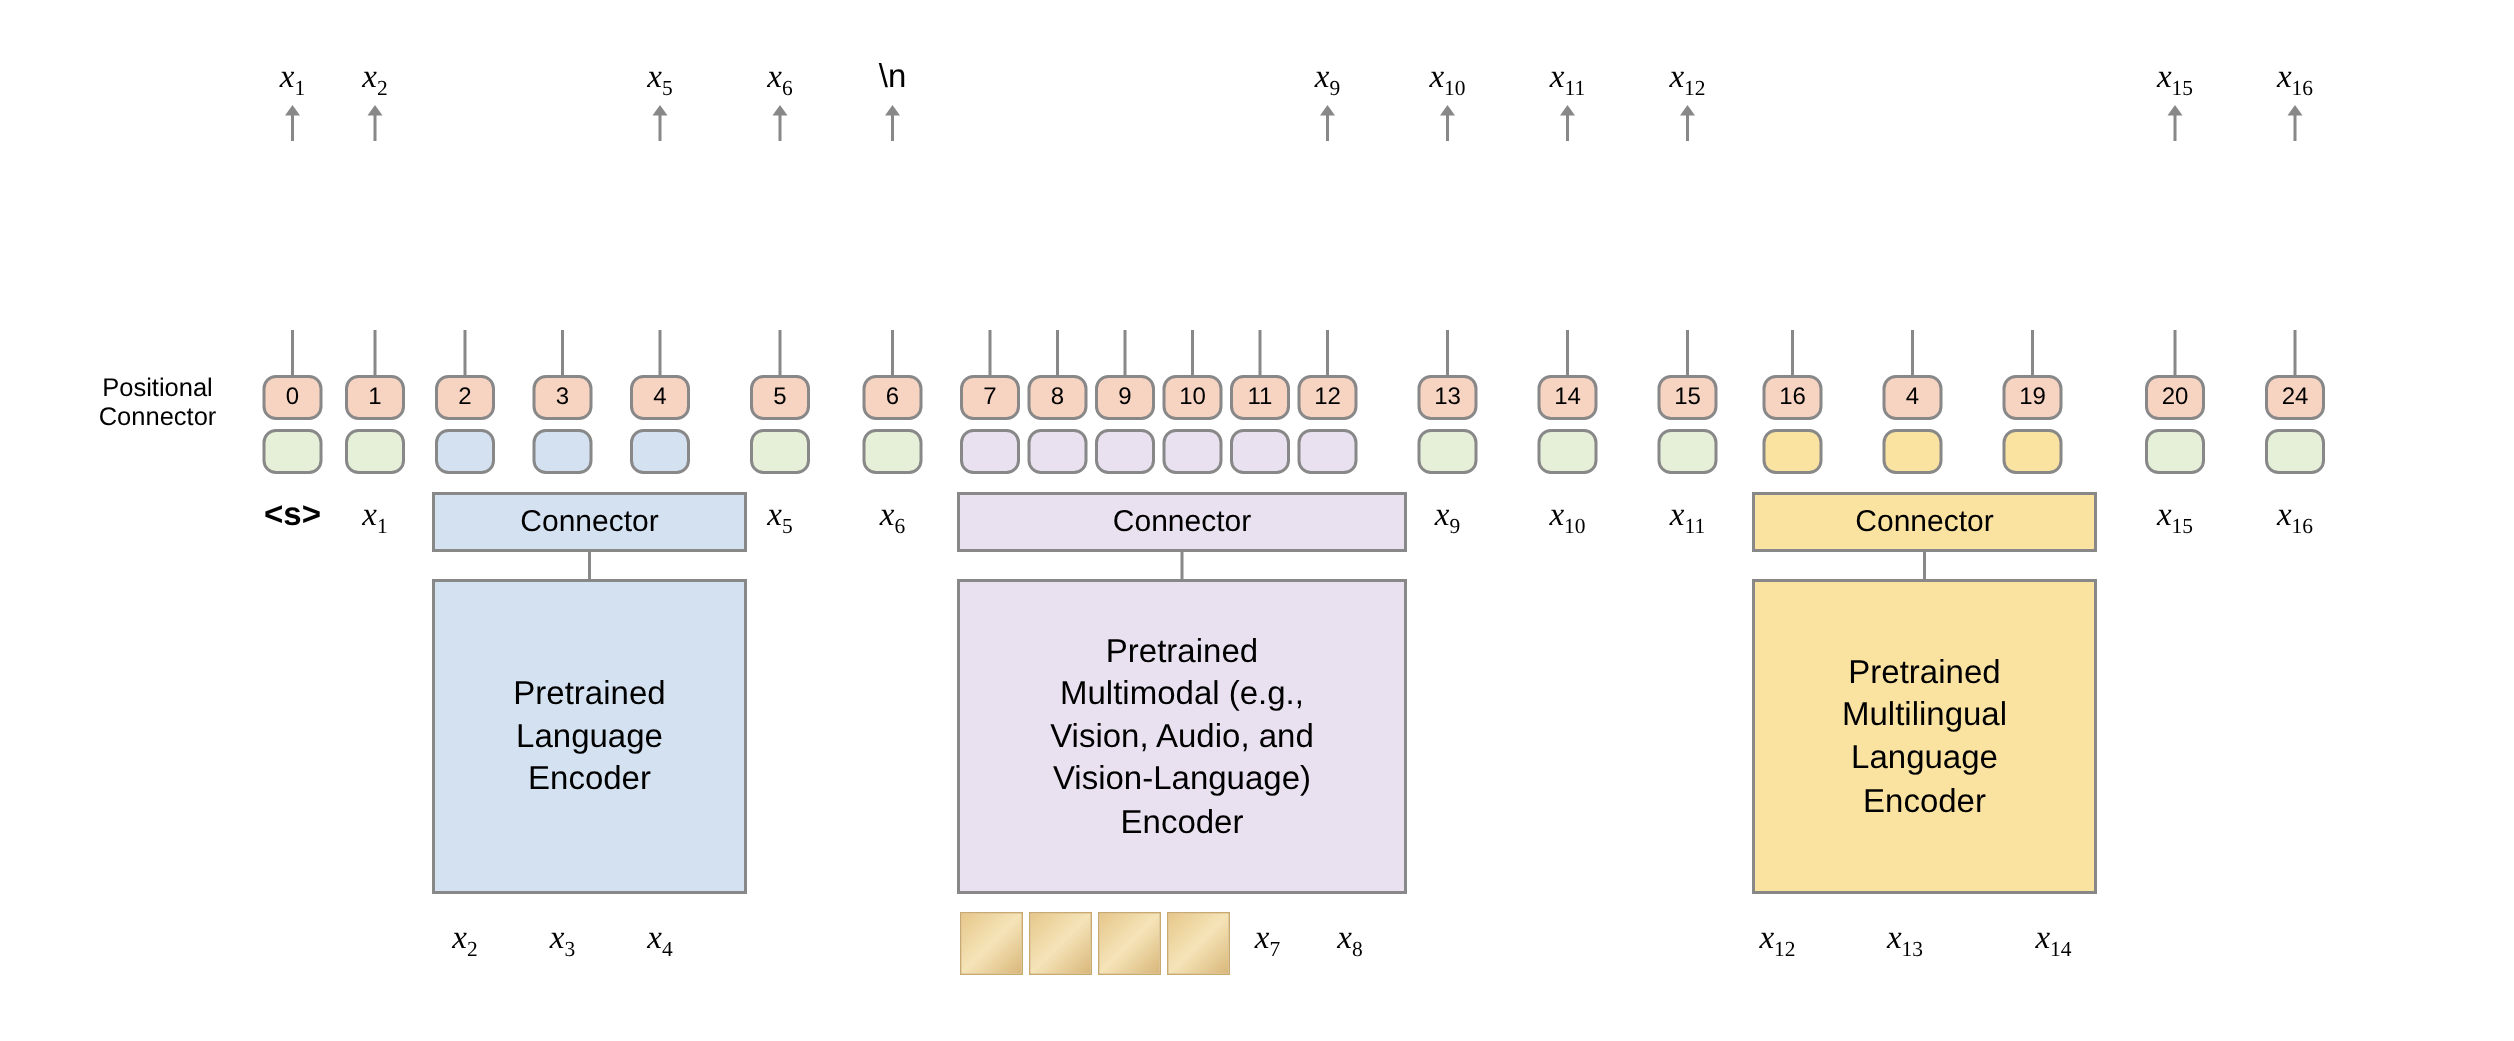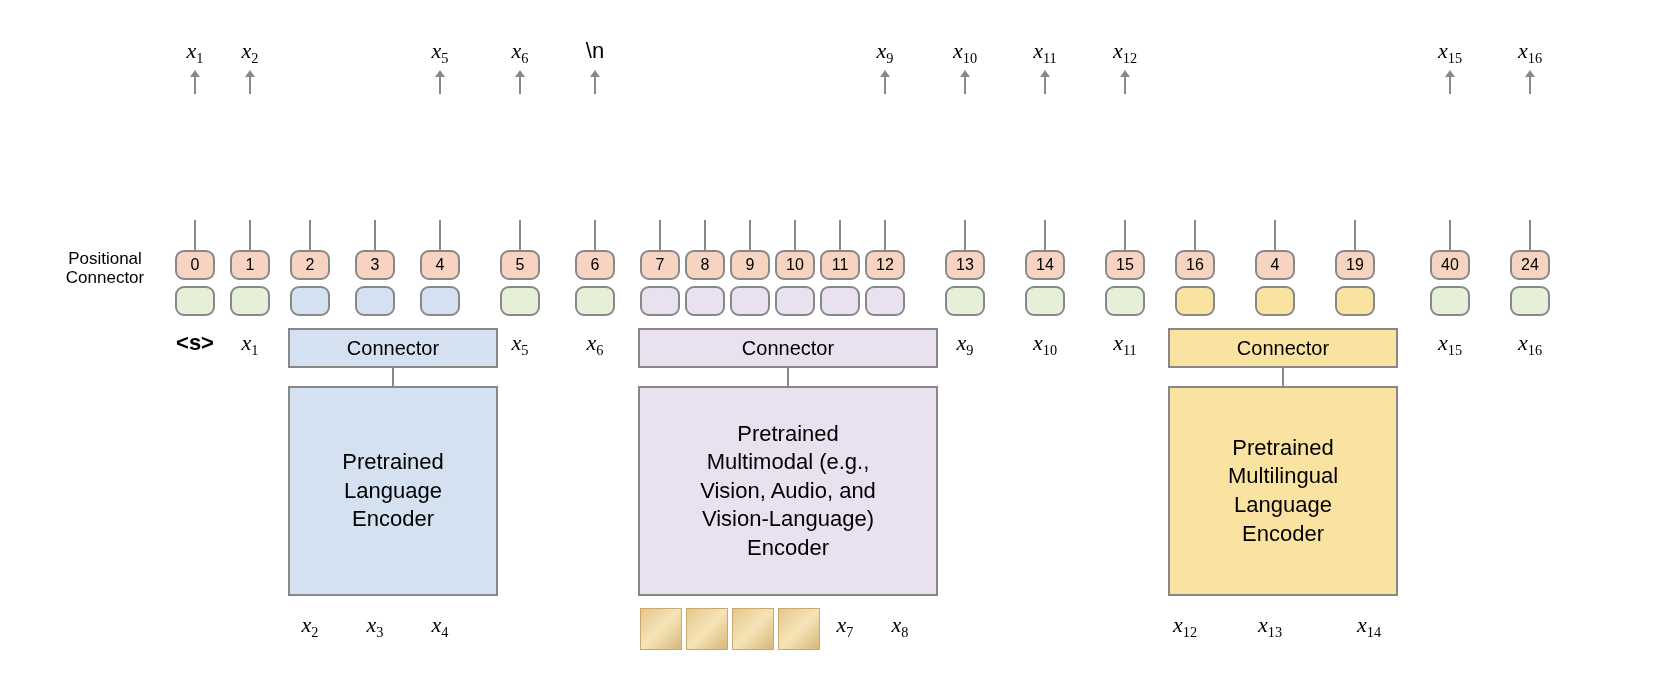--- a/index.html
+++ b/index.html
@@ -255,21 +255,21 @@
     <div class="pos-pill" style="left: 710px; top: 230px;">9</div>
     <div class="pos-pill" style="left: 755px; top: 230px;">10</div>
     <div class="pos-pill" style="left: 800px; top: 230px;">11</div>
     <div class="pos-pill" style="left: 845px; top: 230px;">12</div>
     <div class="pos-pill" style="left: 925px; top: 230px;">13</div>
     <div class="pos-pill" style="left: 1005px; top: 230px;">14</div>
     <div class="pos-pill" style="left: 1085px; top: 230px;">15</div>
     <div class="pos-pill" style="left: 1155px; top: 230px;">16</div>
     <div class="pos-pill" style="left: 1235px; top: 230px;">4</div>
     <div class="pos-pill" style="left: 1315px; top: 230px;">19</div>
-    <div class="pos-pill" style="left: 1410px; top: 230px;">40</div>
+    <div class="pos-pill" style="left: 1410px; top: 230px;">20</div>
     <div class="pos-pill" style="left: 1490px; top: 230px;">24</div>
     <div class="tok-pill tok-green" style="left: 155px; top: 266px;"></div>
     <div class="tok-pill tok-green" style="left: 210px; top: 266px;"></div>
     <div class="tok-pill tok-blue" style="left: 270px; top: 266px;"></div>
     <div class="tok-pill tok-blue" style="left: 335px; top: 266px;"></div>
     <div class="tok-pill tok-blue" style="left: 400px; top: 266px;"></div>
     <div class="tok-pill tok-green" style="left: 480px; top: 266px;"></div>
     <div class="tok-pill tok-green" style="left: 555px; top: 266px;"></div>
     <div class="tok-pill tok-purple" style="left: 620px; top: 266px;"></div>
     <div class="tok-pill tok-purple" style="left: 665px; top: 266px;"></div>

